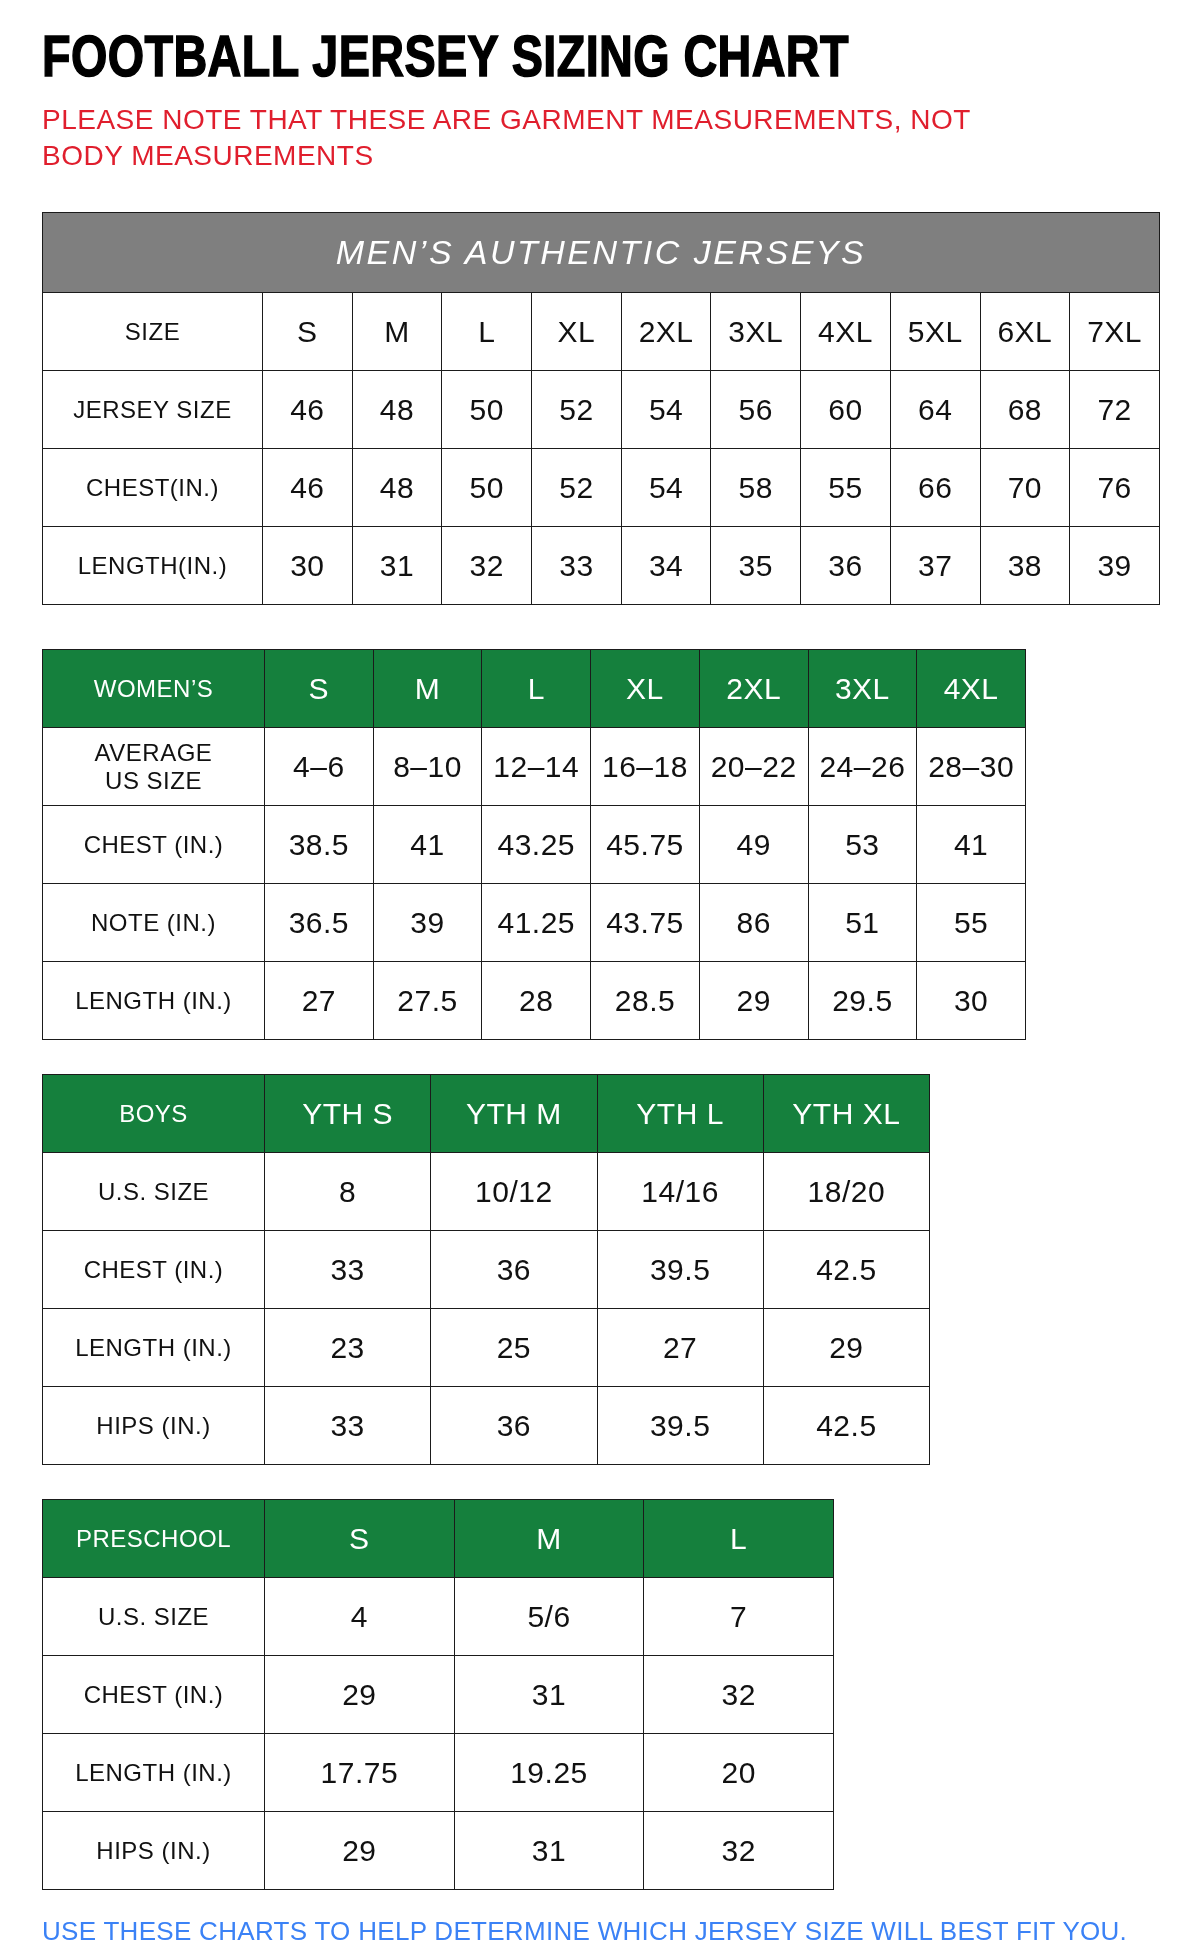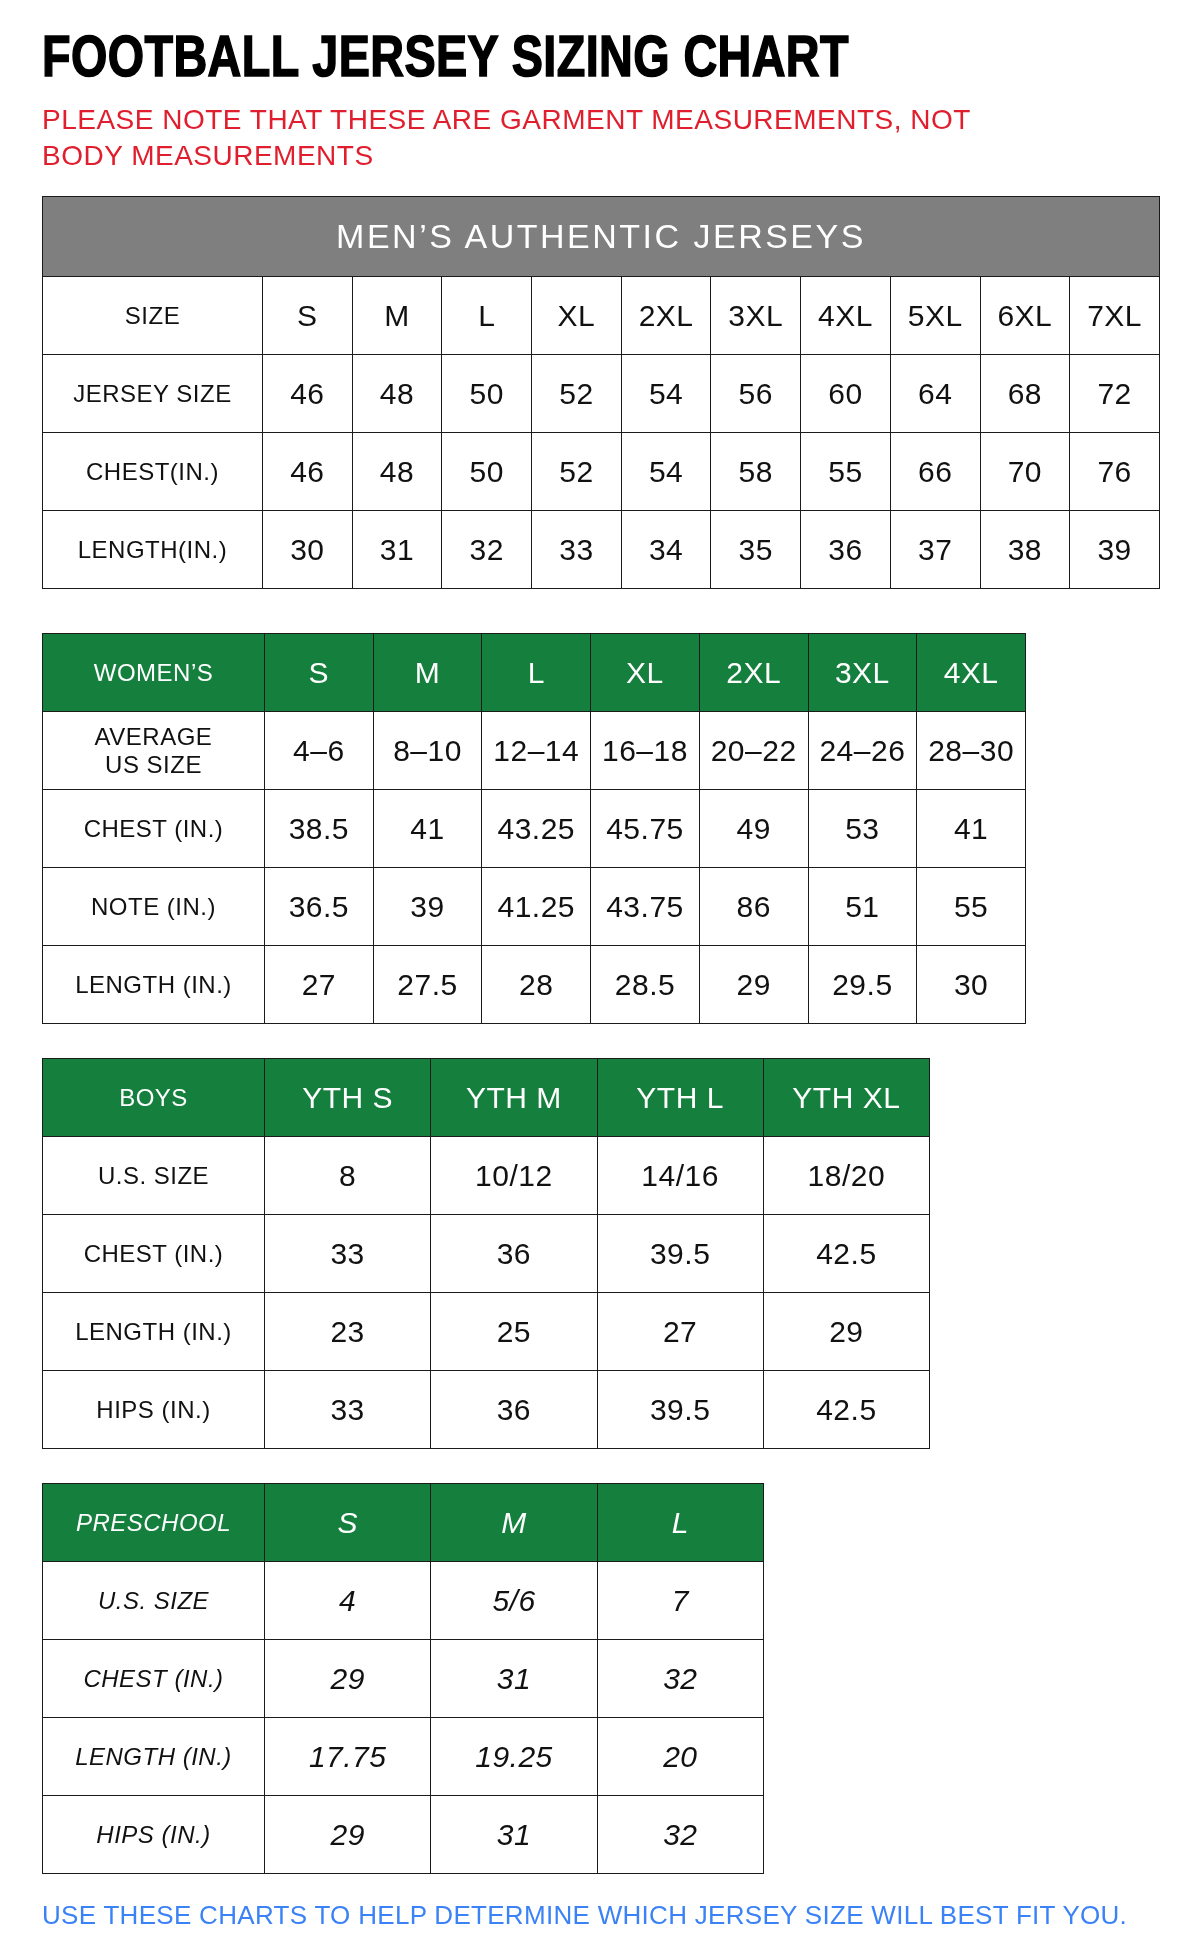--- a/index.html
+++ b/index.html
@@ -23,21 +23,21 @@
     -webkit-text-stroke: 1.5px #000;
     white-space: nowrap;
     margin-bottom: 14px;
   }
   .note {
     color: #e01e2d;
     font-size: 28px;
     line-height: 1.3;
     letter-spacing: 0.5px;
     max-width: 940px;
-    margin-bottom: 22px;
+    margin-bottom: 38px;
   }
   table.tbl {
     border-collapse: collapse;
     table-layout: fixed;
     margin-bottom: 32px;
   }
   table.tbl td {
     border: 1px solid #1b1b1b;
     text-align: center;
     vertical-align: middle;
@@ -56,24 +56,25 @@
     background: #15803d;
     color: #ffffff;
   }
   table.mens { width: 1118px; margin-bottom: 44px; }
   table.mens .title-cell {
     background: #7f7f7f;
     color: #ffffff;
     font-size: 34px;
     letter-spacing: 2.5px;
     height: 80px;
+    font-style: italic;
   }
   table.womens { width: 984px; margin-bottom: 34px; }
   table.boys   { width: 888px; margin-bottom: 34px; }
-  table.preschool { width: 722px; margin-bottom: 26px; font-style: italic; }
+  table.preschool { width: 792px; margin-bottom: 26px; }
   .footer {
     color: #3b82f6;
     font-size: 26px;
     letter-spacing: 0.3px;
     white-space: nowrap;
   }
 </style>
 </head>
 <body>
 

